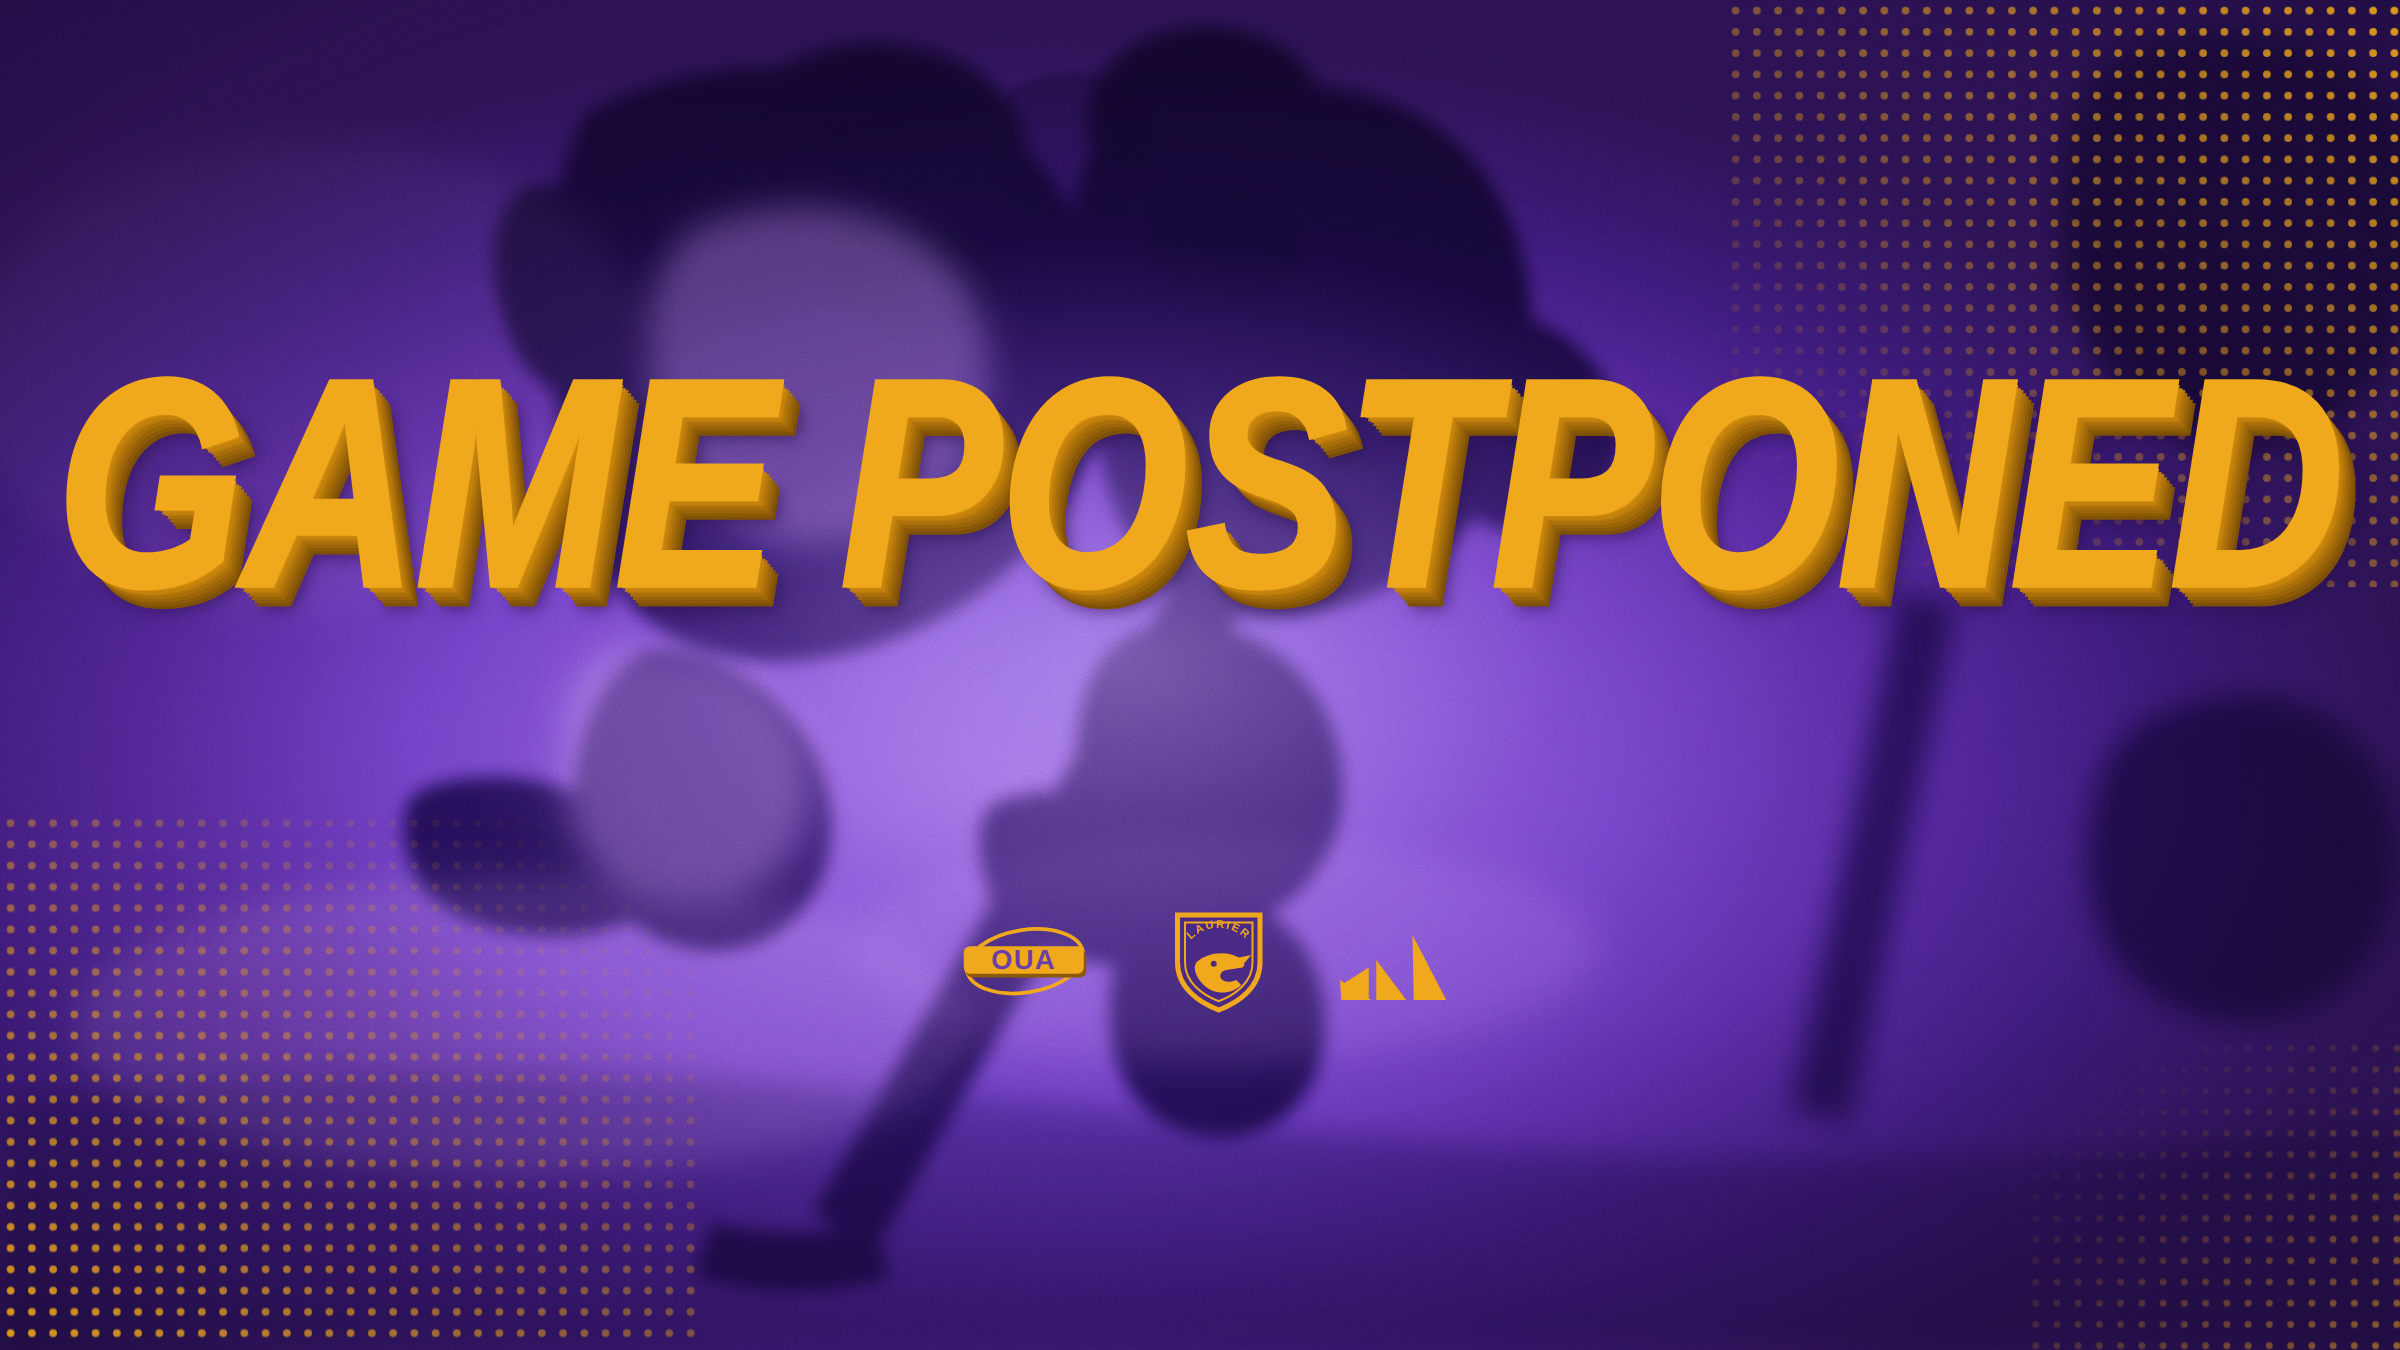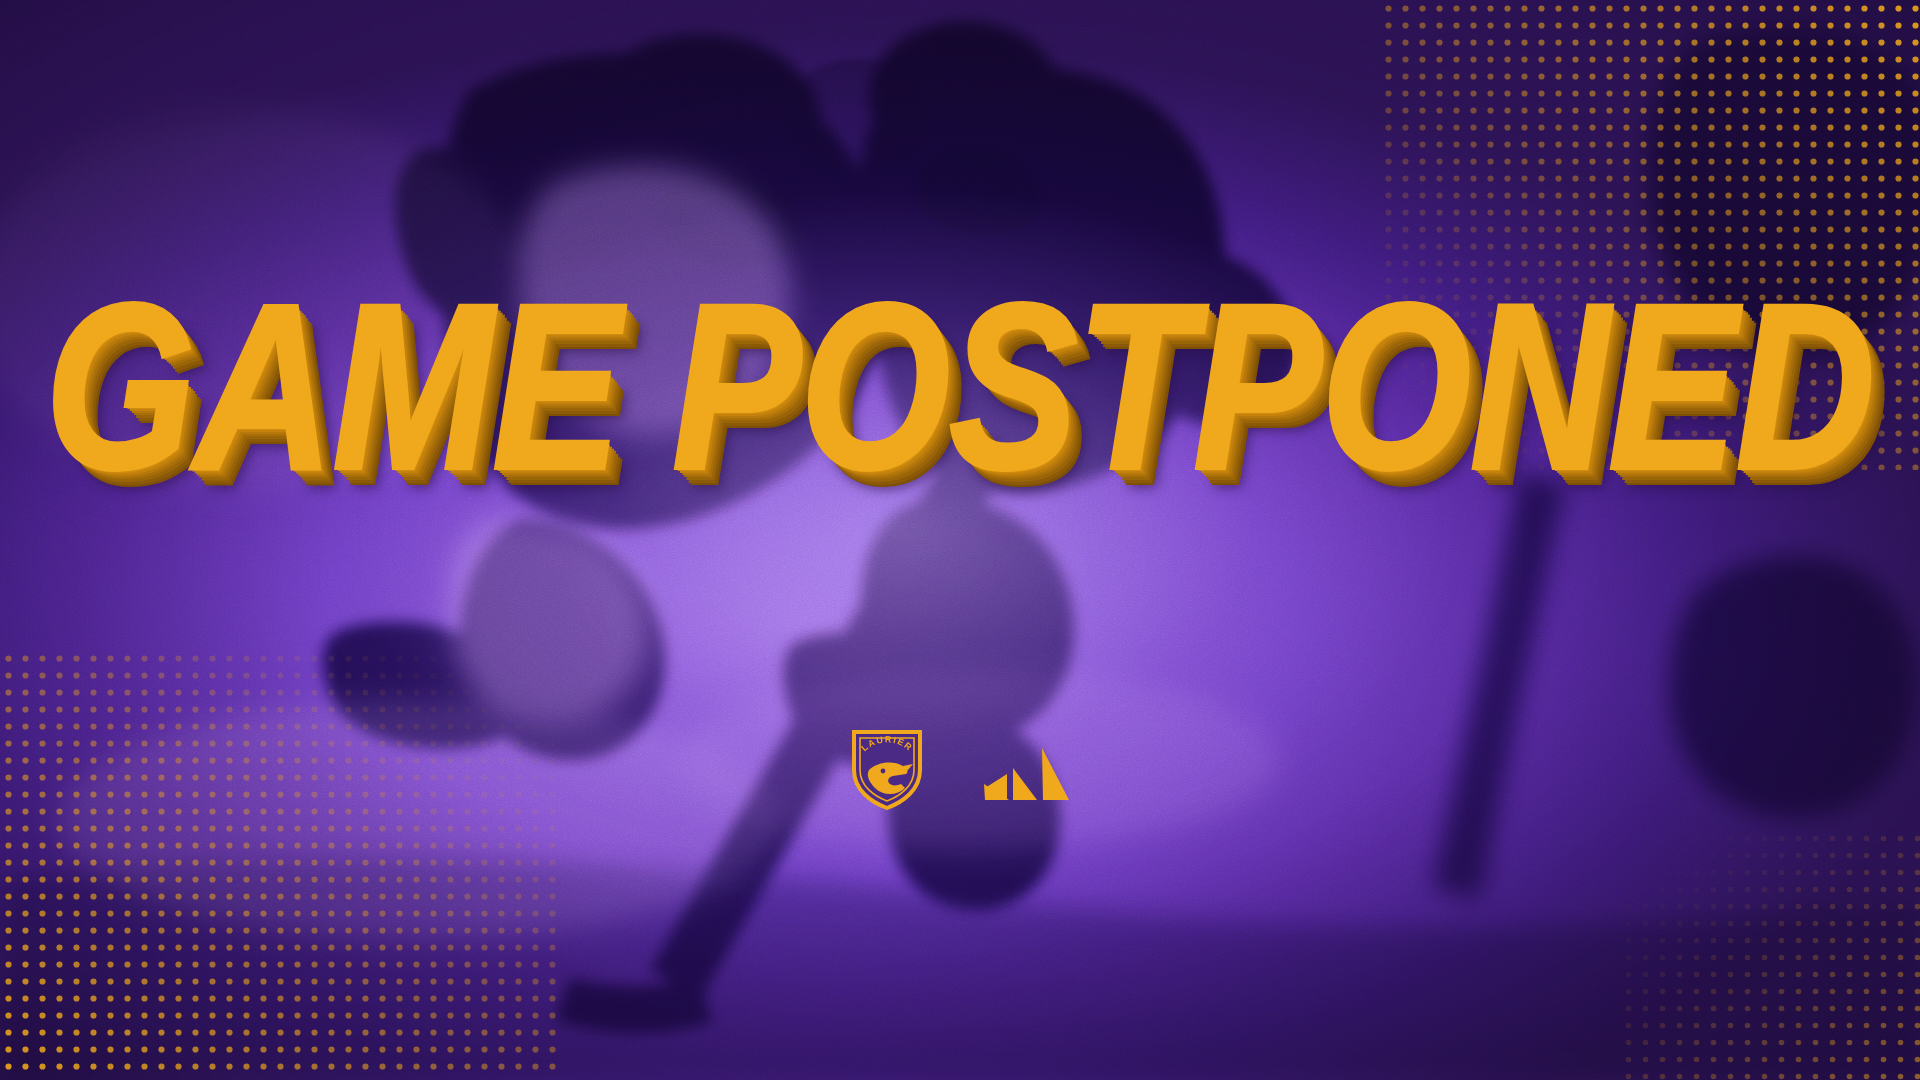--- a/index.html
+++ b/index.html
@@ -320,20 +320,34 @@
     </svg>
   </div>
 
   <div class="headline-wrap">
     <div class="headline">GAME POSTPONED</div>
   </div>
 
 
   <div class="logos">
 
+    <div>
+      <svg class="logo logo-oua" viewBox="0 0 118 74" xmlns="http://www.w3.org/2000/svg">
+        <g fill="none" stroke="#F0A81C" stroke-width="3">
+          <ellipse cx="59" cy="37" rx="47" ry="25" transform="rotate(-9 59 37)"></ellipse>
+        </g>
+        <g fill="#8A5A08">
+          <rect x="12" y="28" width="96" height="22" rx="5"></rect>
+        </g>
+        <g fill="#F0A81C">
+          <rect x="10" y="25" width="96" height="22" rx="5"></rect>
+        </g>
+        <text x="58" y="43" text-anchor="middle" font-family="&quot;Liberation Sans&quot;, sans-serif" font-weight="700" font-size="22" fill="#6B3FA8" letter-spacing="1">OUA</text>
+      </svg>
+    </div>
 
     <div>
       <svg class="logo logo-laurier" viewBox="0 0 76 86" xmlns="http://www.w3.org/2000/svg">
         <path d="M5,6 L71,6 L71,44 C71,64 54,76 38,82 C22,76 5,64 5,44 Z" fill="#4B2A86" stroke="#F0A81C" stroke-width="4"></path>
         <path d="M11,12 L65,12 L65,44 C65,60 51,70 38,75 C25,70 11,60 11,44 Z" fill="none" stroke="#F0A81C" stroke-width="1.6"></path>
         <path id="arcL" d="M14,28 A28,24 0 0 1 62,28" fill="none"></path>
         <text font-family="&quot;Liberation Sans&quot;, sans-serif" font-size="9" font-weight="700" fill="#F0A81C" letter-spacing="1.4">
           <textPath href="#arcL" startOffset="50%" text-anchor="middle">LAURIER</textPath>
         </text>
 

